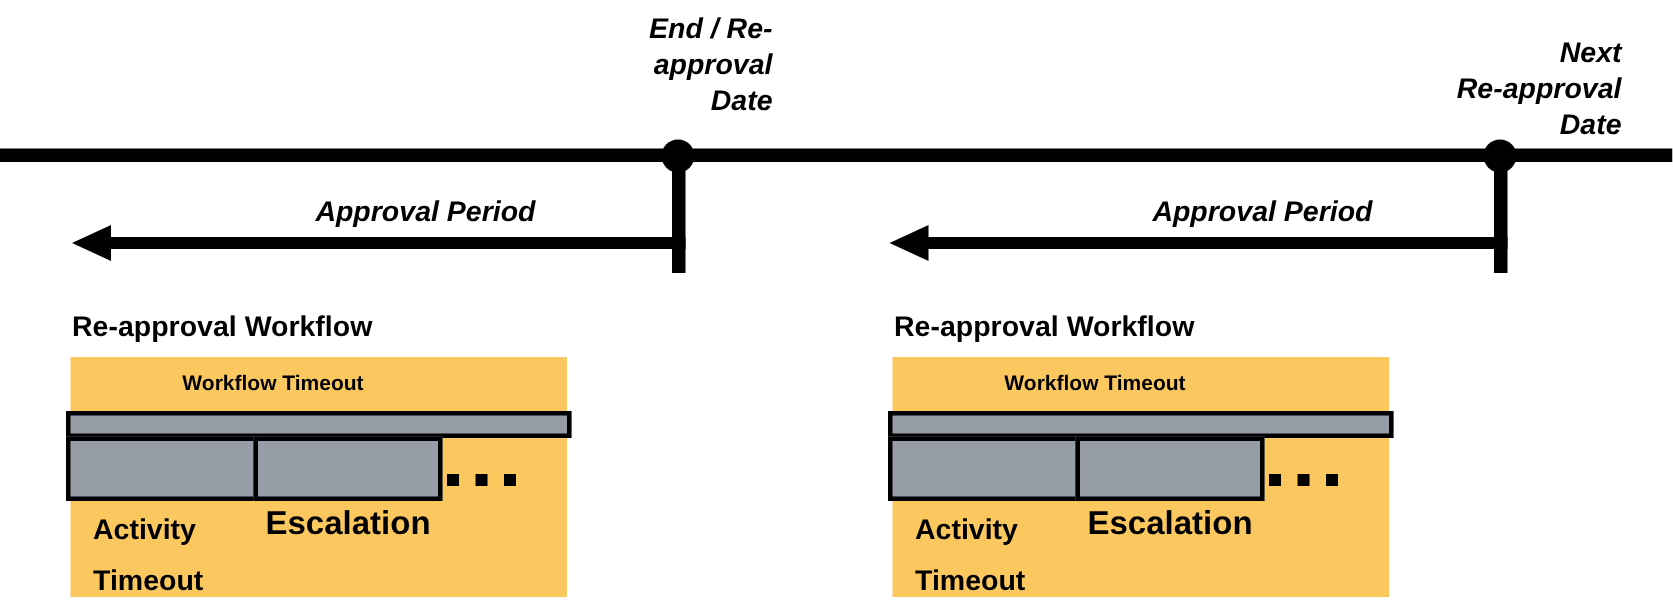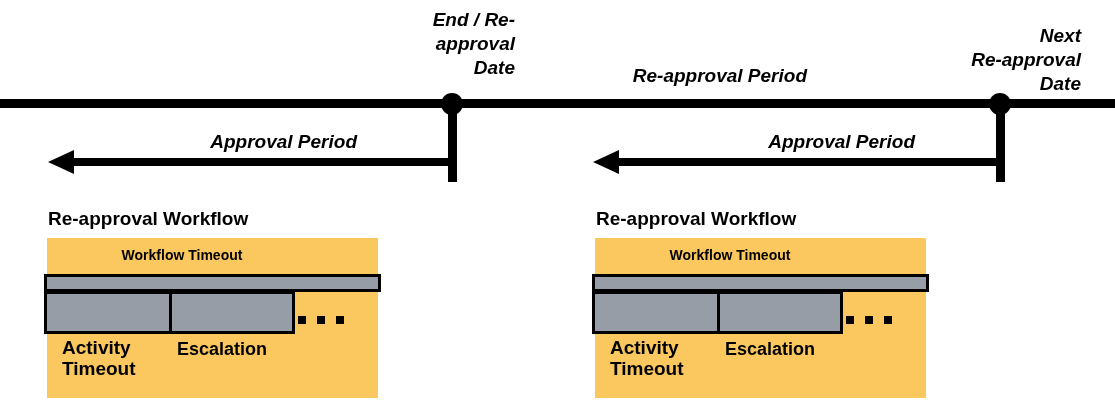--- a/index.html
+++ b/index.html
@@ -49,41 +49,40 @@
   .wf-box{position:absolute;left:0;top:33px;width:331px;height:160px;background:var(--orange);}
   .wf-timeout-label{position:absolute;left:5px;top:42px;width:260px;text-align:center;font-size:14px;}
   .wf-bar-thin{position:absolute;left:-3px;top:69px;width:337px;height:18px;
     background:var(--gray);border:3px solid var(--black);}
   .wf-activity-box{position:absolute;left:-3px;top:86px;width:128px;height:43px;
     background:var(--gray);border:3px solid var(--black);}
   .wf-escalation-box{position:absolute;left:122px;top:86px;width:126px;height:43px;
     background:var(--gray);border:3px solid var(--black);}
   .wf-dots{position:absolute;left:251px;top:111px;display:flex;gap:11px;}
   .dot-sq{display:block;width:8px;height:8px;background:var(--black);}
-  .wf-activity-label{position:absolute;left:15px;top:132px;font-size:19px;line-height:21px;white-space:pre-line;}
-  .wf-escalation-label{position:absolute;left:130px;top:132px;font-size:18px;line-height:24px;}
+  .wf-activity-label{position:absolute;left:15px;top:132px;font-size:19px;line-height:34px;white-space:pre-line;}
+  .wf-escalation-label{position:absolute;left:130px;top:132px;font-size:22px;line-height:24px;}
 </style>
 </head>
 <body>
 
 <div class="canvas">
 
   <div class="timeline-line"></div>
   <div class="marker-dot dot-1"></div>
   <div class="marker-dot dot-2"></div>
   <div class="tick tick-1"></div>
   <div class="tick tick-2"></div>
 
   <div class="lbl center end-date-lbl">End / Re-
 approval
 Date</div>
   <div class="lbl center next-date-lbl">Next
 Re-approval
 Date</div>
-  <div class="lbl center reapproval-period-lbl">Re-approval Period</div>
 
   <div class="lbl center approval-period-lbl-left">Approval Period</div>
   <div class="arrow-line arrow-line-left"></div>
   <div class="arrow-head arrow-head-left"></div>
 
   <div class="lbl center approval-period-lbl-right">Approval Period</div>
   <div class="arrow-line arrow-line-right"></div>
   <div class="arrow-head arrow-head-right"></div>
 
   <div class="wf-group wf-left">

